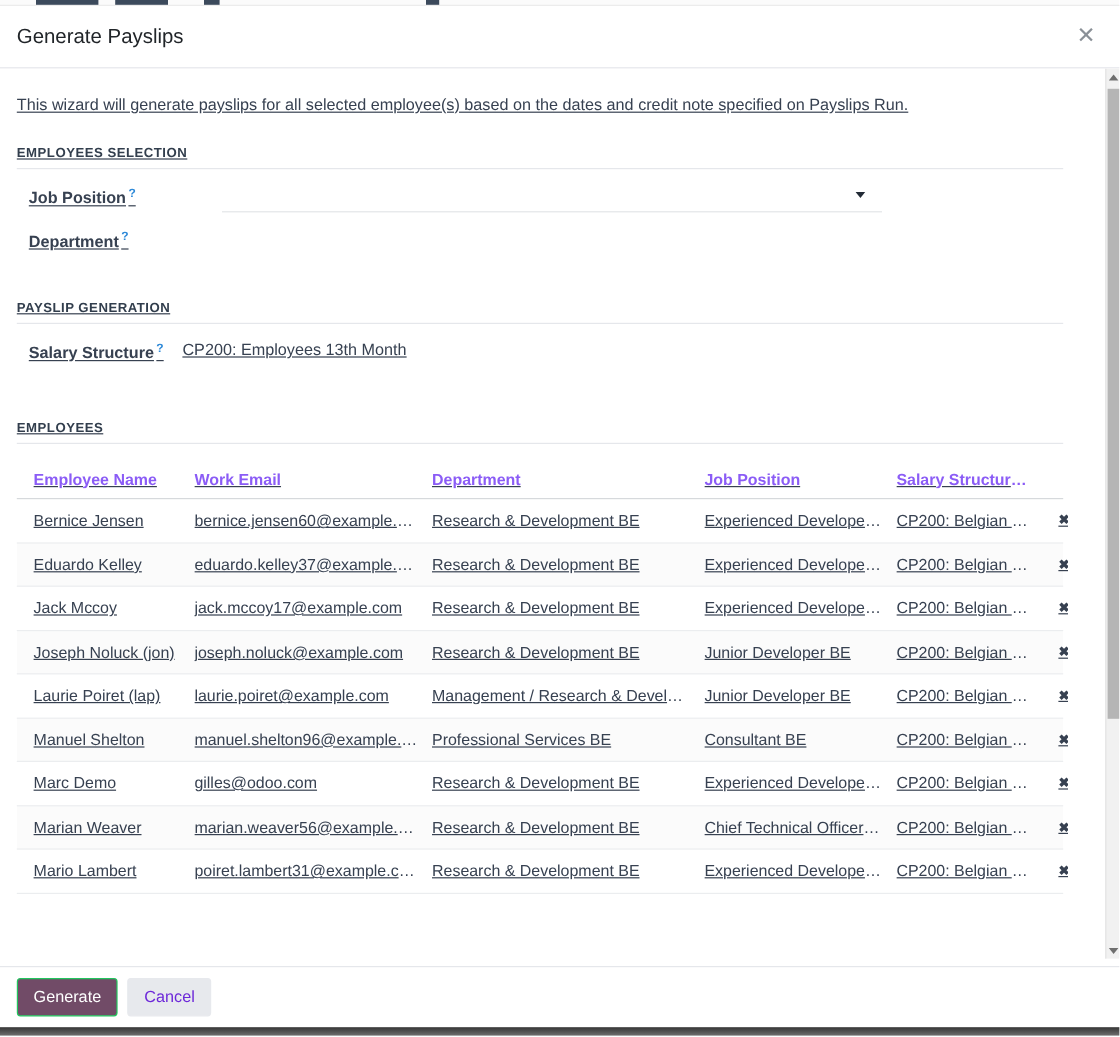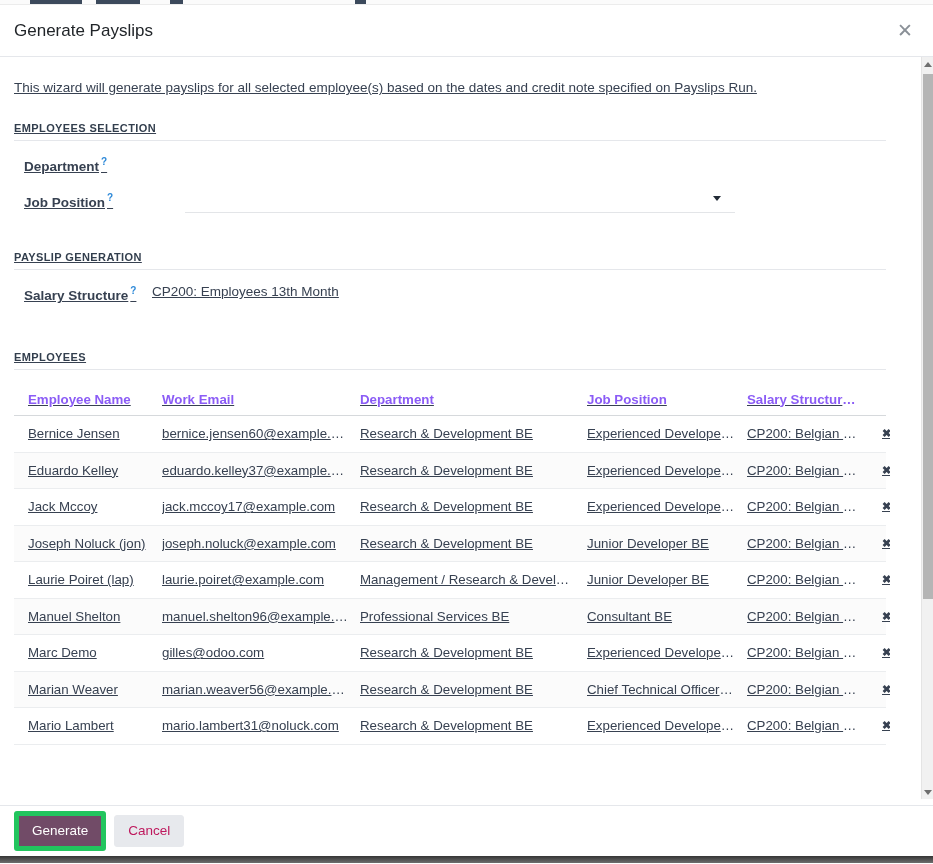--- a/index.html
+++ b/index.html
@@ -67,22 +67,22 @@
   .sb-arrow { position:absolute; left:2px; width:0; height:0;
               border-left:4px solid transparent; border-right:4px solid transparent; }
   .sb-up   { top:5px;    border-bottom:5px solid #6f6f6f; }
   .sb-down { bottom:4px; border-top:5px solid #6f6f6f; }
 
   
   .dlg-footer { margin-top:6px; height:51px; border-top:1px solid #e5e7eb;
                 display:flex; align-items:center; gap:8px; padding:0 14px; background:#fff; }
   .btn { font-family:"Liberation Sans",sans-serif; font-size:13.5px; border-radius:3px;
          padding:7px 13px; cursor:pointer; line-height:1.2; }
-  .btn-primary { background:#714B67; border:5px solid #22c55e; color:#fff; }
-  .btn-secondary { background:#e7e9ed; border:1px solid #e7e9ed; color:#be185d; }
+  .btn-primary { background:#714B67; border:1px solid #22c55e; color:#fff; }
+  .btn-secondary { background:#e7e9ed; border:1px solid #e7e9ed; color:#6d28d9; }
 </style>
 </head>
 <body>
 
 <div class="top-sliver">
   <div class="dash" style="left:30px;width:52px"></div>
   <div class="dash" style="left:96px;width:44px"></div>
   <div class="dash" style="left:170px;width:13px"></div>
   <div class="dash" style="left:355px;width:11px"></div>
 </div>
@@ -99,32 +99,32 @@
   <div class="body-wrap">
     <div class="content">
 
       <p class="intro">This wizard will generate payslips for all selected employee(s) based on the dates and credit note specified on Payslips Run.</p>
 
       <div class="sec-selection">
         <div class="section-title">EMPLOYEES SELECTION</div>
         <div class="fields">
           <div class="field-row sel-grid">
             <div class="field-label">
-              <span>Department</span><sup>?</sup>
-            </div>
-            <div class="field-value"></div>
+              <span>Job Position</span><sup>?</sup>
+            </div>
+            <div class="m2o">
+              <span></span>
+              <span class="caret"></span>
+            </div>
           </div>
           <div class="field-row sel-grid">
             <div class="field-label">
-              <span>Job Position</span><sup>?</sup>
-            </div>
-            <div class="m2o">
-              <span></span>
-              <span class="caret"></span>
-            </div>
+              <span>Department</span><sup>?</sup>
+            </div>
+            <div class="field-value"></div>
           </div>
         </div>
       </div>
 
       <div class="sec-generation">
         <div class="section-title">PAYSLIP GENERATION</div>
         <div class="fields">
           <div class="field-row gen-grid">
             <div class="field-label">
               <span>Salary Structure</span><sup>?</sup>
@@ -245,21 +245,21 @@
     <div class="td">CP200: Belgian Employee</div>
     <div class="td c-remove">
       <button class="rm">
         <span>✖</span>
       </button>
     </div>
   </div>
 
   <div class="trow">
     <div class="td">Mario Lambert</div>
-    <div class="td">mario.lambert31@noluck.com</div>
+    <div class="td">poiret.lambert31@example.com</div>
     <div class="td">Research &amp; Development BE</div>
     <div class="td">Experienced Developer BE</div>
     <div class="td">CP200: Belgian Employee</div>
     <div class="td c-remove">
       <button class="rm">
         <span>✖</span>
       </button>
     </div>
   </div>
 

